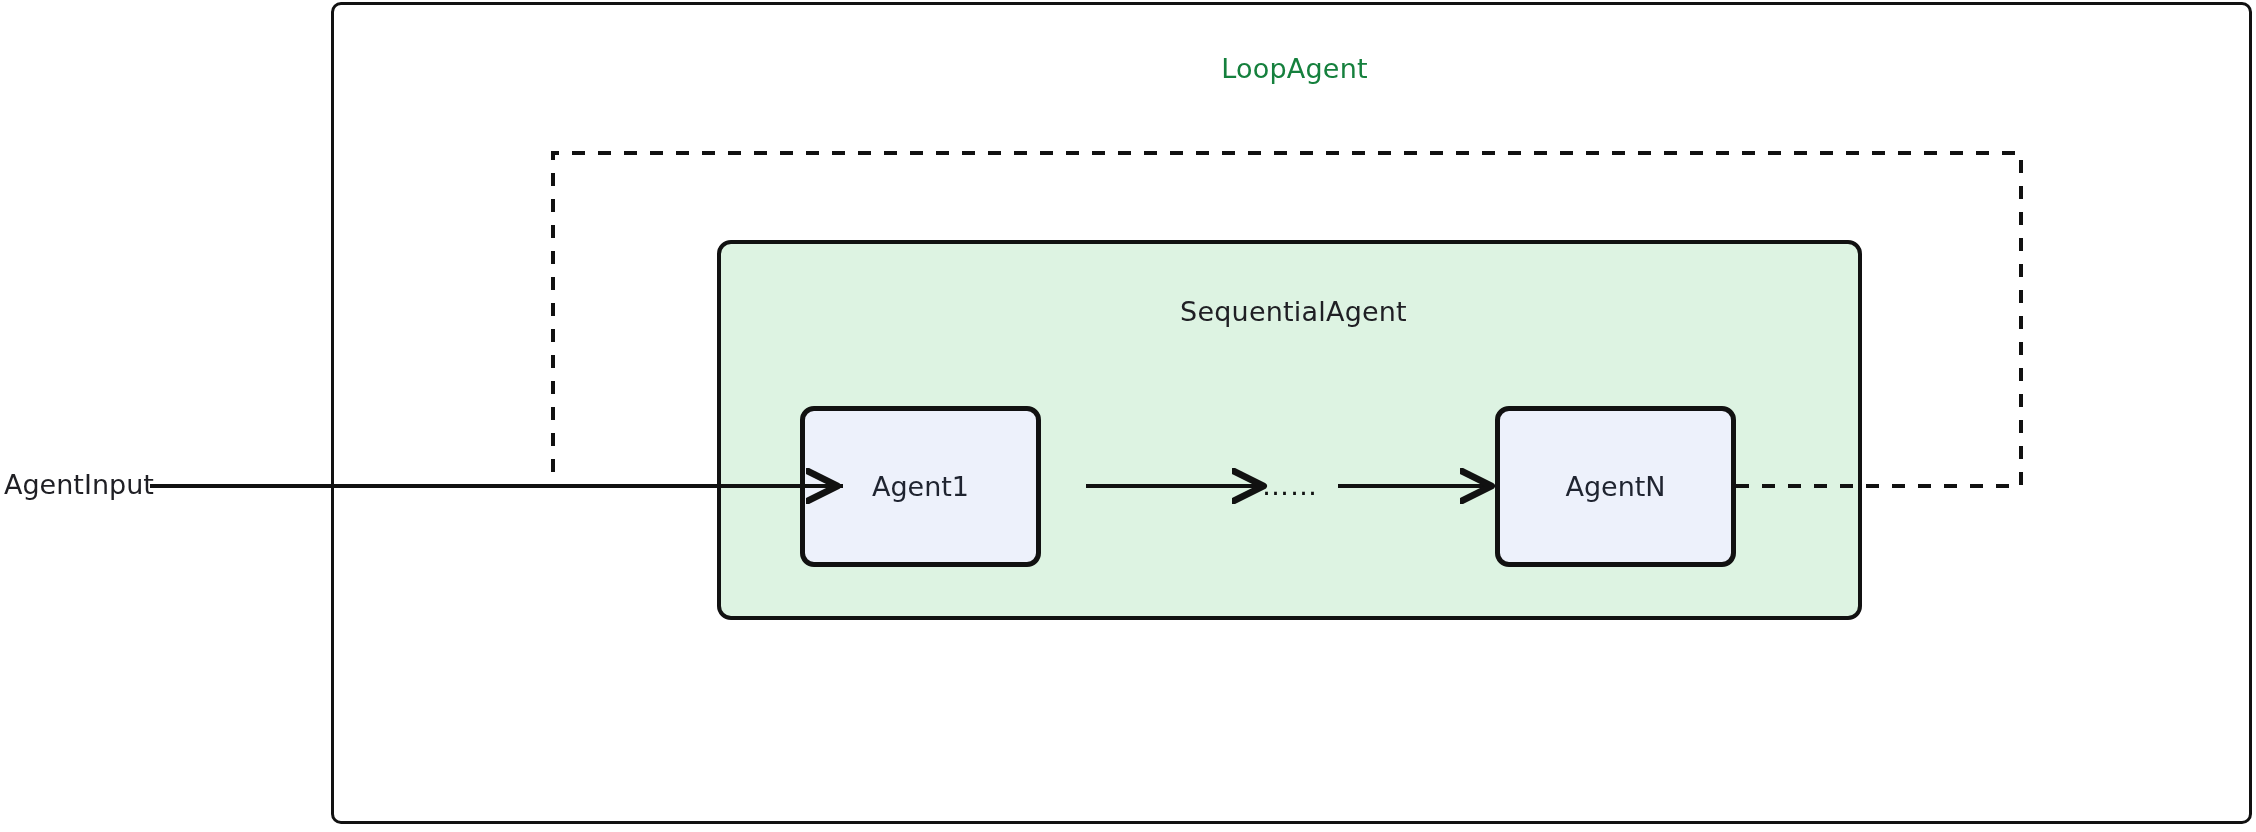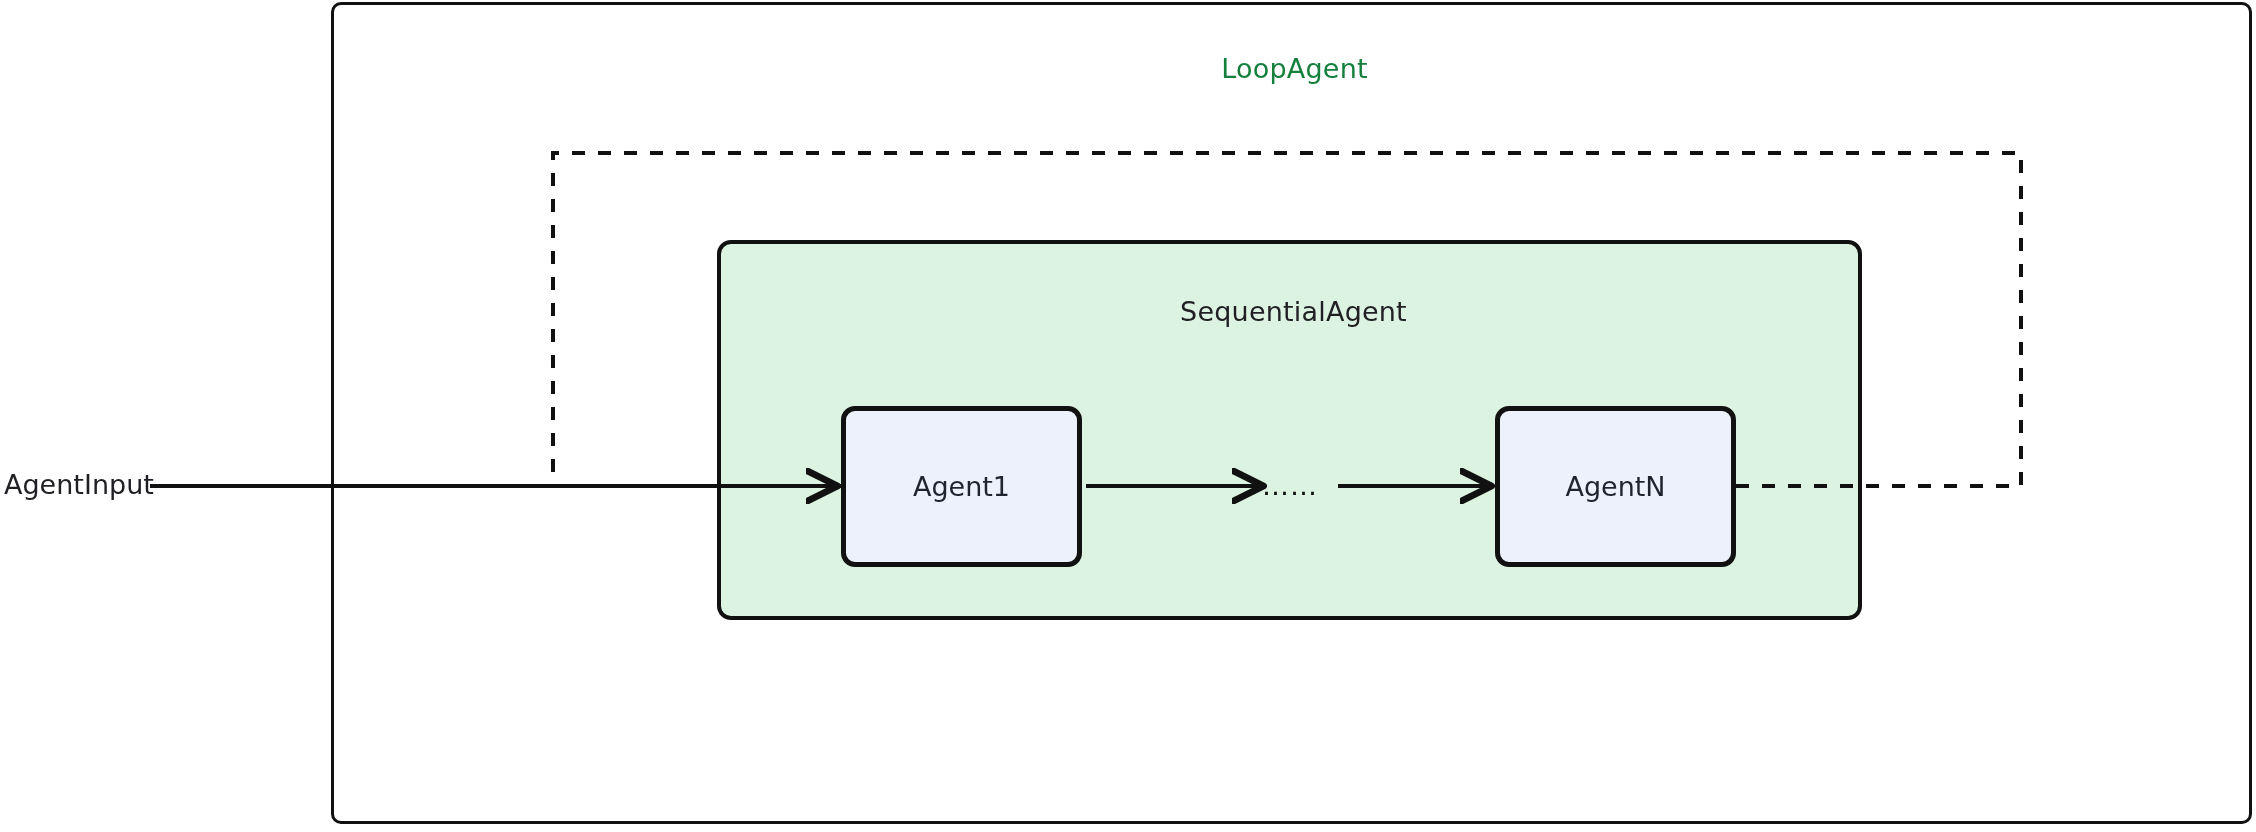--- a/index.html
+++ b/index.html
@@ -66,21 +66,21 @@
     box-sizing: border-box;
     border: 5px solid #111111;
     border-radius: 14px;
     background: #edf1fb;
     display: flex;
     align-items: center;
     justify-content: center;
     font-size: 27px;
     color: #1f2430;
   }
-  #agent1-box { left: 841px; top: 406px; width: 241px; height: 161px; }
+  #agent1-box { left: 800px; top: 406px; width: 241px; height: 161px; }
   #agentn-box { left: 1495px; top: 406px; width: 241px; height: 161px; }
 
   
   #wires {
     position: absolute;
     left: 0;
     top: 0;
     width: 2256px;
     height: 832px;
     pointer-events: none;

